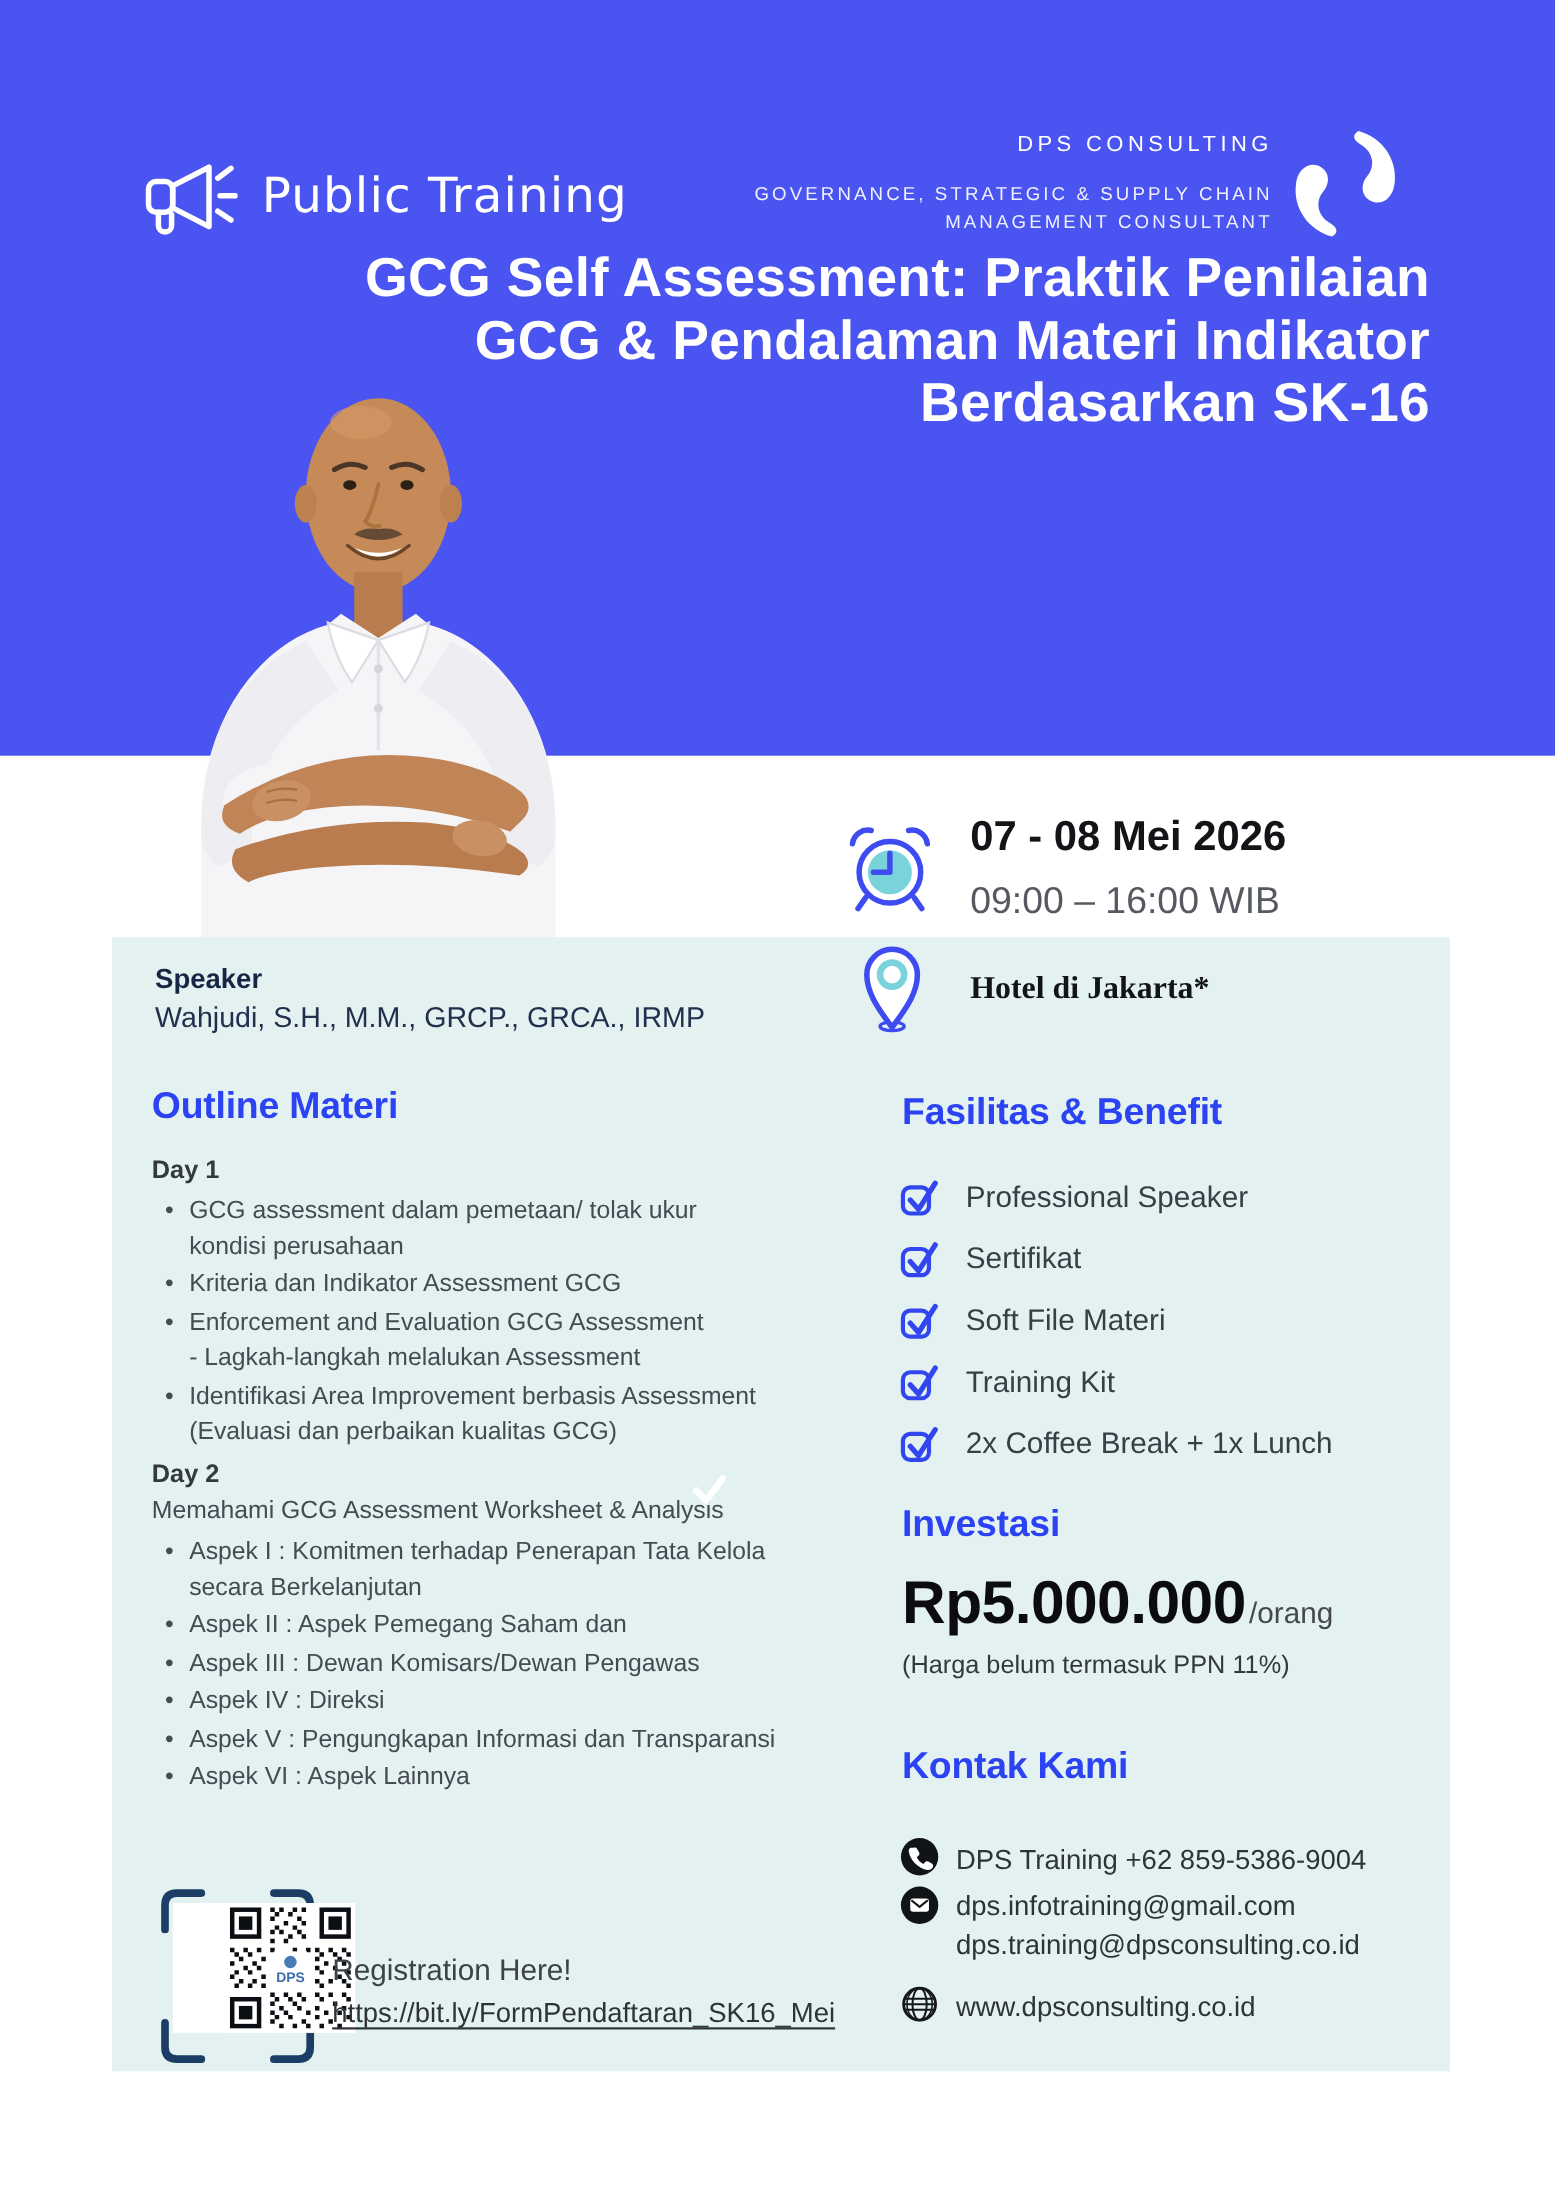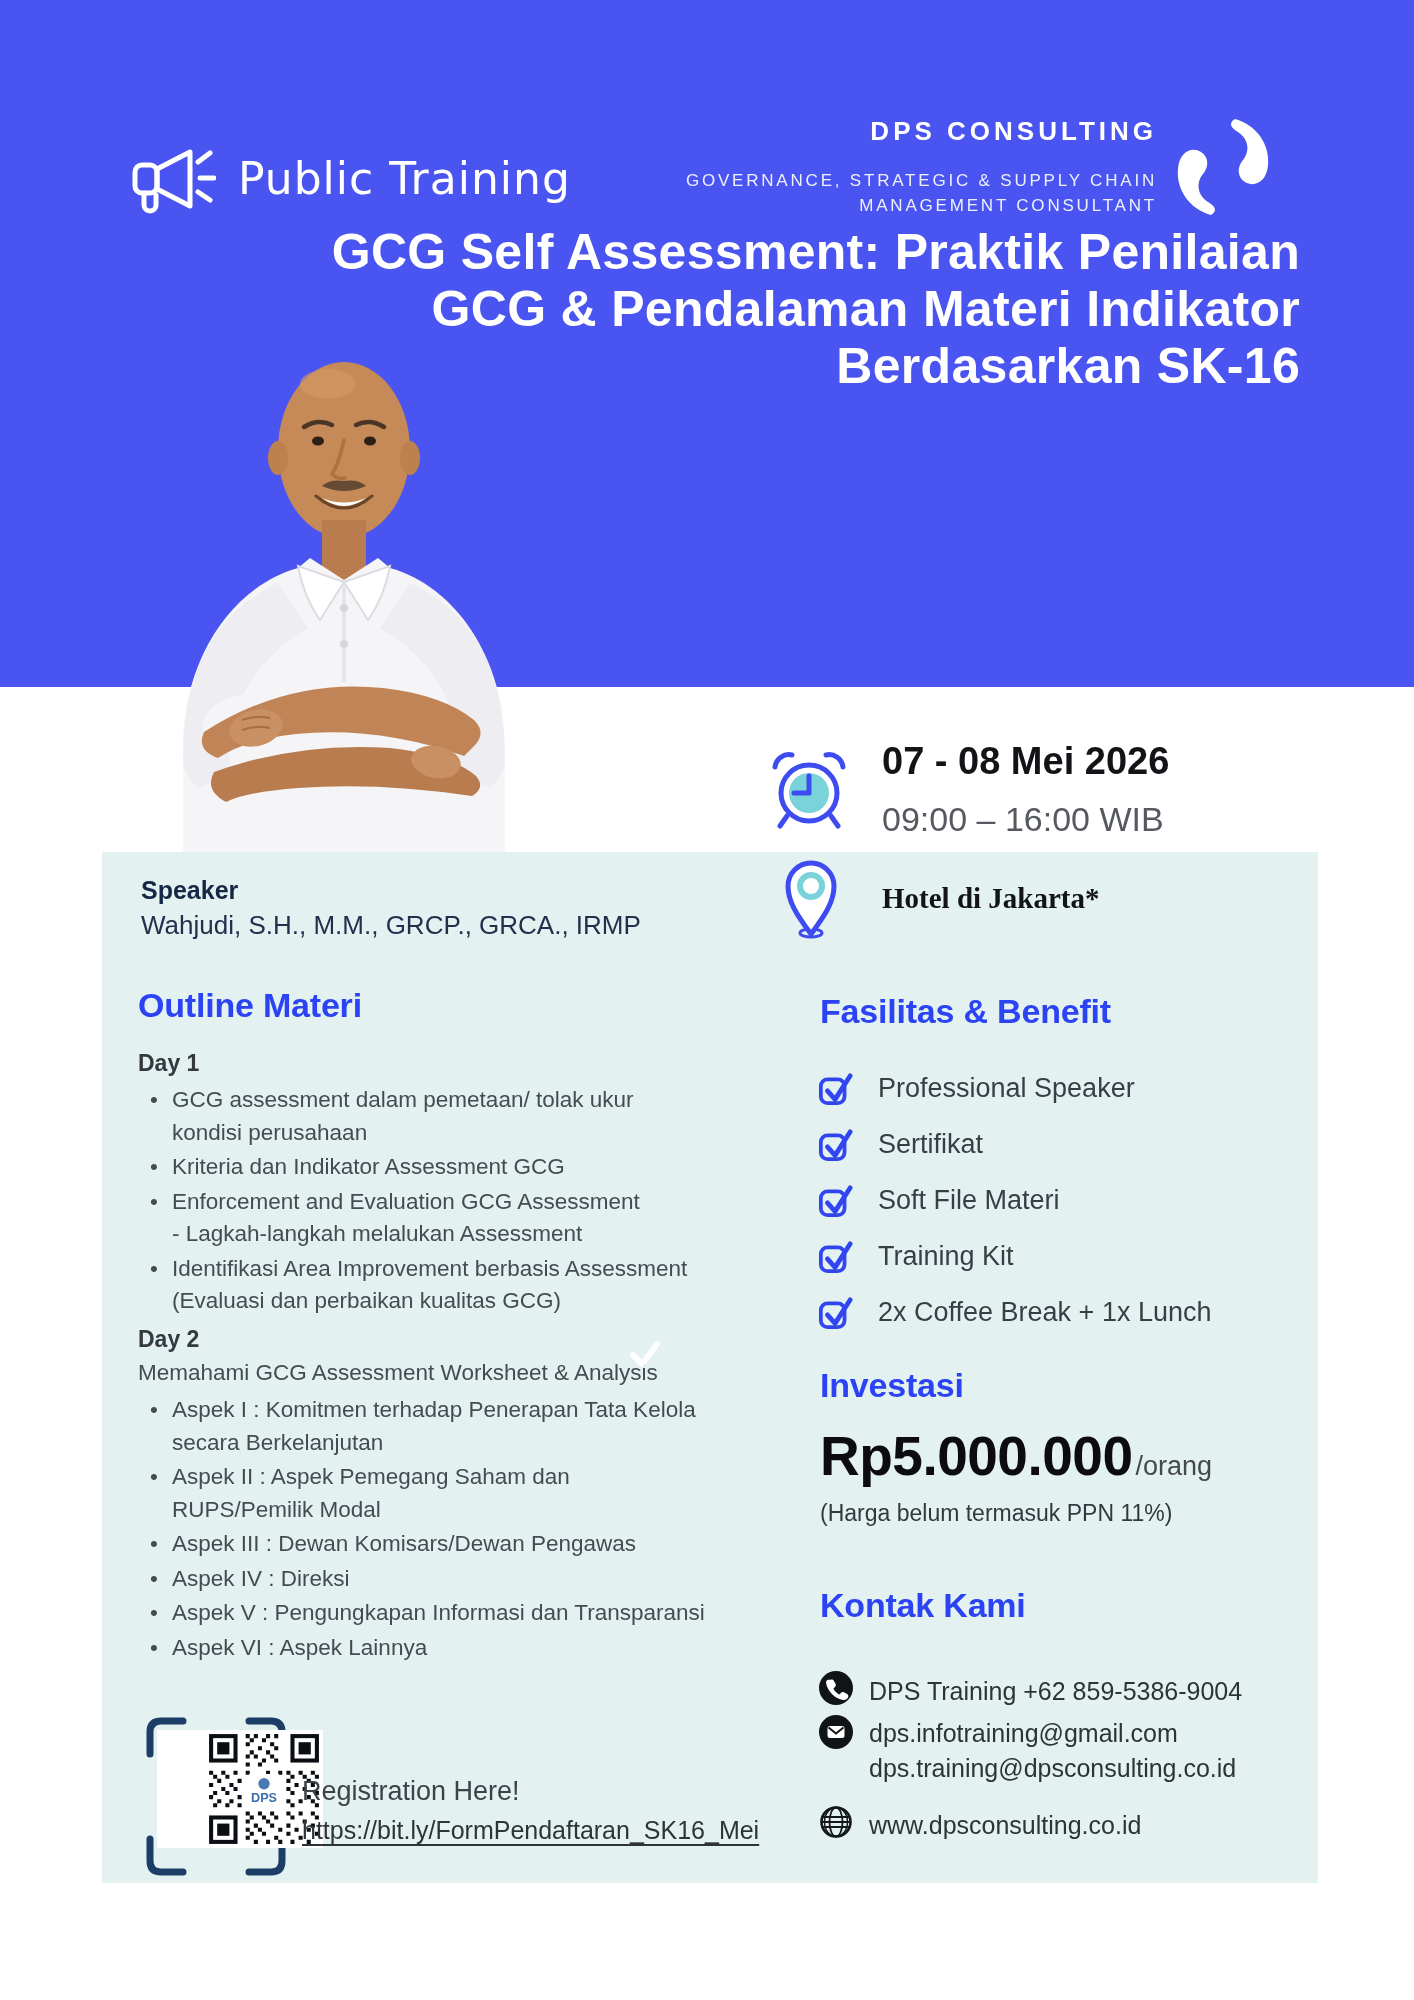--- a/index.html
+++ b/index.html
@@ -6,21 +6,21 @@
   .page{position:relative;width:1414px;height:2000px;background:#ffffff;
         font-family:"Liberation Sans",sans-serif;overflow:hidden;}
 
   
   .hero{position:absolute;left:0;top:0;width:1414px;height:687px;background:#4a54f0;}
   .pt-lockup{position:absolute;left:132px;top:142px;display:flex;align-items:center;gap:22px;color:#fff;}
   .pt-icon{width:84px;height:72px;}
   .pt-text{font-family:"DejaVu Sans",sans-serif;font-size:44px;font-weight:400;letter-spacing:1px;}
   .dps-lockup{position:absolute;right:141px;top:112px;display:flex;align-items:center;gap:16px;}
   .dps-text{text-align:right;color:#fff;}
-  .dps-name{font-size:26px;font-weight:700;letter-spacing:4px;margin-bottom:21px;}
+  .dps-name{font-size:20px;font-weight:400;letter-spacing:4px;margin-bottom:21px;}
   .dps-tag{font-size:17px;font-weight:400;letter-spacing:2.8px;line-height:25px;color:#eef0ff;}
   .dps-logo{width:100px;height:110px;}
   .hero-title{position:absolute;right:114px;top:224px;width:1250px;text-align:right;
               color:#ffffff;font-size:50px;line-height:57px;font-weight:700;letter-spacing:.3px;}
 
   
   .person{position:absolute;left:138px;top:328px;width:373px;height:524px;}
 
   
   .clock-icon{position:absolute;left:770px;top:746px;width:78px;height:84px;}
@@ -200,21 +200,20 @@
   <svg class="check-deco" viewBox="0 0 30 26" fill="none">
     <path d="M3 14 L12 23 L27 3" stroke="#ffffff" stroke-width="6" stroke-linecap="round" stroke-linejoin="round"></path>
   </svg>
   <ul class="blist day2-list">
     <li>
       <span>Aspek I : Komitmen terhadap Penerapan Tata Kelola</span>
       <span class="cont">secara Berkelanjutan</span>
     </li>
     <li>
       <span>Aspek II : Aspek Pemegang Saham dan</span>
-      <span class="cont">RUPS/Pemilik Modal</span>
     </li>
     <li><span>Aspek III : Dewan Komisars/Dewan Pengawas</span></li>
     <li><span>Aspek IV : Direksi</span></li>
     <li><span>Aspek V : Pengungkapan Informasi dan Transparansi</span></li>
     <li><span>Aspek VI : Aspek Lainnya</span></li>
   </ul>
 
   <div class="fas-h h-blue">Fasilitas &amp; Benefit</div>
   <div class="fas-list">
     <div class="fas-row">

